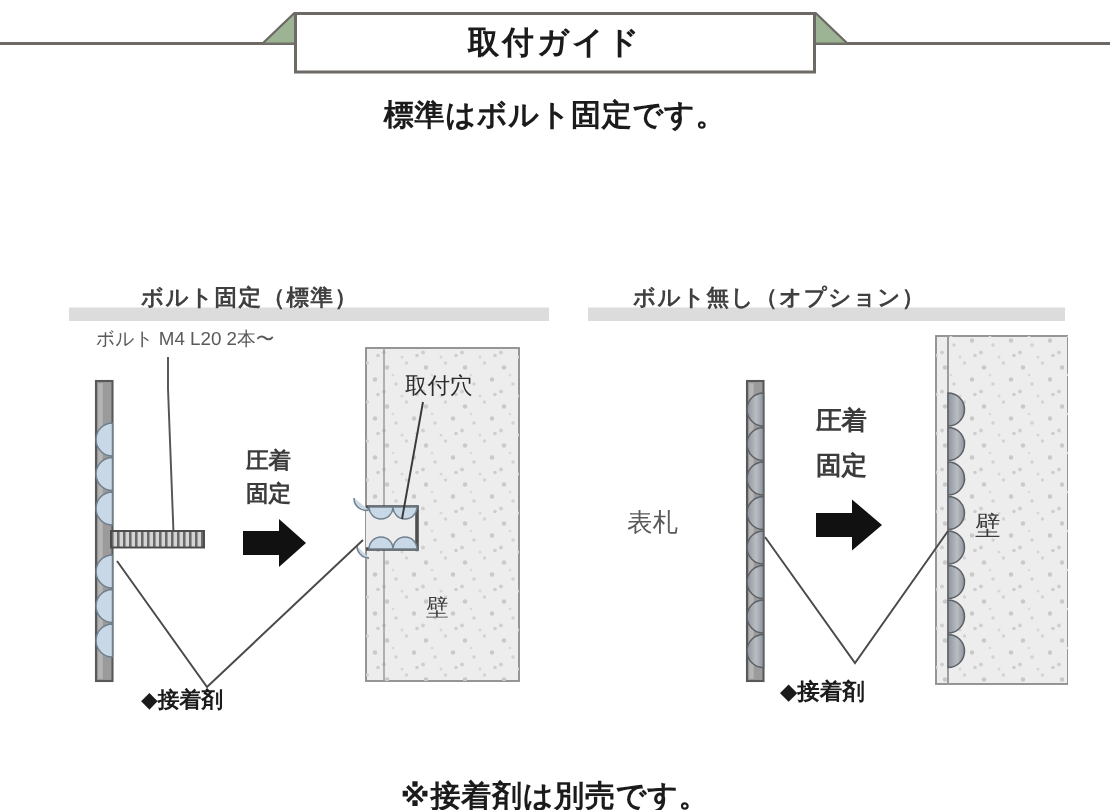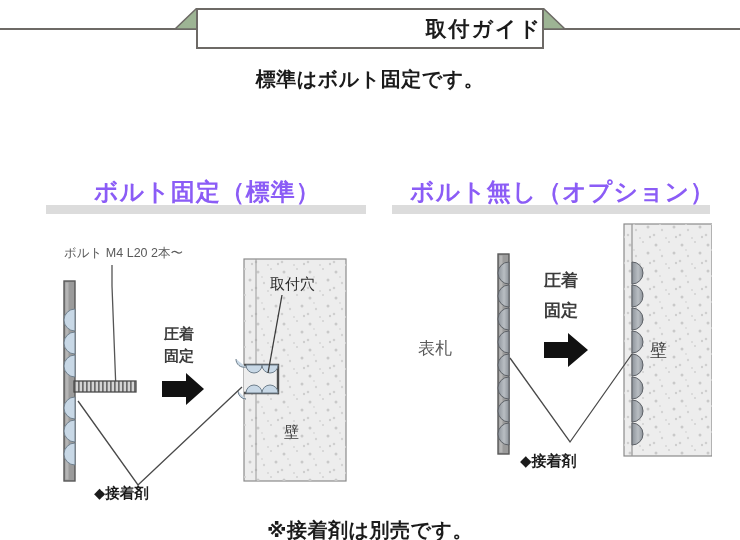--- a/index.html
+++ b/index.html
@@ -16,61 +16,61 @@
   
   .banner-wrap{position:absolute;left:0;top:0;width:740px;height:58px;}
   .banner-rule{
     position:absolute;left:0;top:28px;width:740px;height:2px;
     background:#6d6a66;
   }
   .banner-box{
     position:absolute;left:196px;top:8px;width:348px;height:41px;
     background:#ffffff;border:2px solid #6d6a66;
     box-sizing:border-box;
-    display:flex;align-items:center;justify-content:flex-end;
+    display:flex;align-items:center;justify-content:center;
   }
   .banner-title{
     font-size:21px;font-weight:bold;letter-spacing:2px;color:#1b1b1b;
     line-height:1;
   }
   .tri{position:absolute;top:8px;width:22px;height:21px;}
   .tri-left{left:175px;}
   .tri-right{left:543px;}
 
   
   .lead{
     position:absolute;left:0;top:64px;width:740px;
     text-align:center;
     font-size:20px;font-weight:bold;line-height:1.5;
     color:#1b1b1b;letter-spacing:.5px;
   }
-  .lead div{white-space:nowrap;}
+  .lead div{white-space:nowrap;font-family:Liberation Mono, monospace;}
 
   
   .sec{position:absolute;}
   .sec-head{position:relative;height:46px;}
   .sec-bar{
     position:absolute;left:0;bottom:0;height:9px;background:#dcdcdc;
   }
   .sec-title{
     position:absolute;left:0;bottom:6px;
-    font-size:24px;font-weight:bold;color:#8b5cf6;letter-spacing:1px;
+    font-size:15px;font-weight:bold;color:#404040;letter-spacing:1px;
     white-space:nowrap;
   }
   .sec-left{left:46px;top:168px;width:320px;}
   .sec-left .sec-bar{width:320px;}
   .sec-left .sec-title{left:48px;}
   .sec-right{left:392px;top:168px;width:318px;}
   .sec-right .sec-bar{width:318px;}
-  .sec-right .sec-title{left:18px;text-align:right;}
+  .sec-right .sec-title{left:30px;text-align:right;}
 
   
   .diagram{position:absolute;}
   .diagram svg{display:block;}
-  .dg-left{left:46px;top:214px;margin-top:27px;}
+  .dg-left{left:46px;top:214px;}
   .dg-right{left:392px;top:214px;}
 
   
   .footnote{
     position:absolute;left:0;top:483px;width:740px;text-align:center;
     font-size:20px;font-weight:bold;color:#1b1b1b;letter-spacing:.5px;margin-top:34px;
   }
 
   
   .tx{font-family:"Liberation Sans","DejaVu Sans",sans-serif;}

